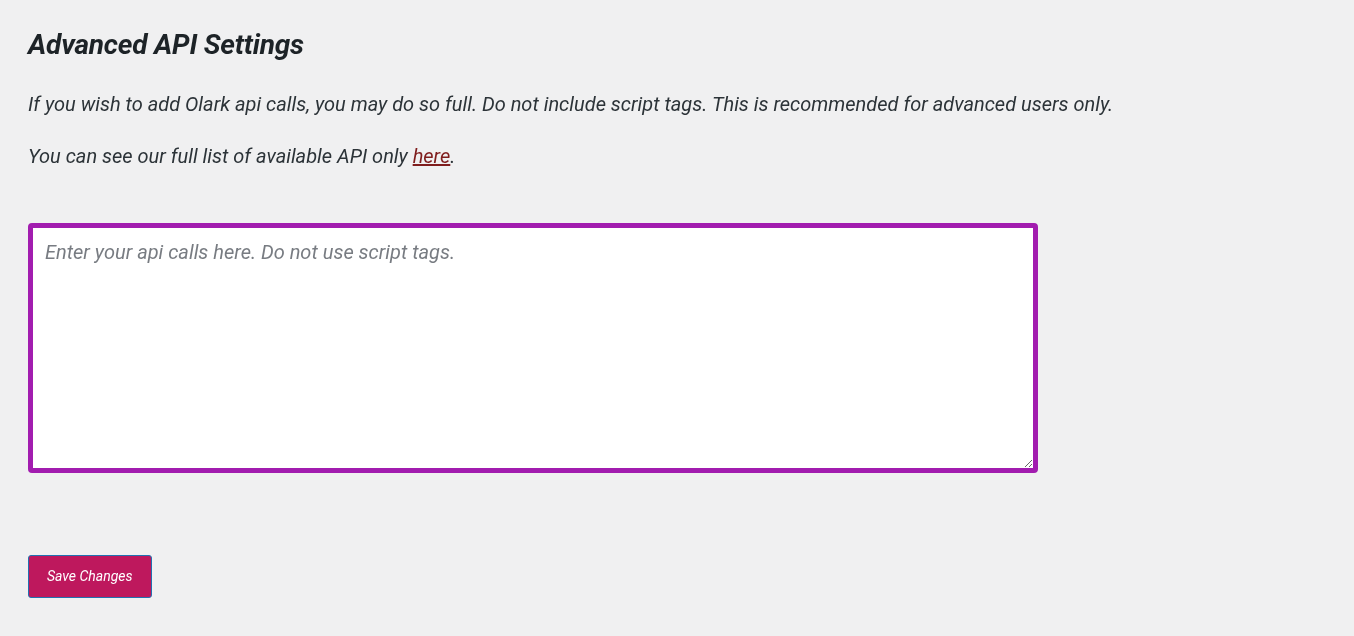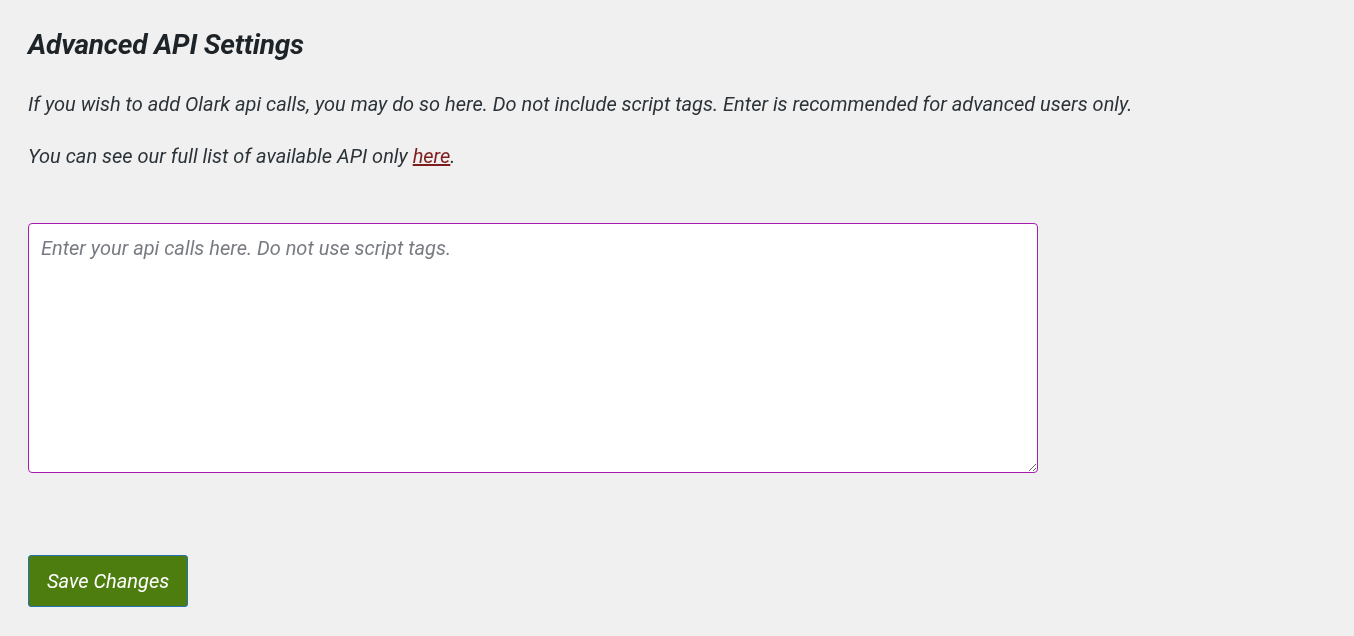--- a/index.html
+++ b/index.html
@@ -33,54 +33,54 @@
       color: #7f1d1d;
       text-decoration: underline;
     }
     textarea {
       width: 1010px;
       height: 250px;
       padding: 10px 12px;
       font-size: 20px;
       font-family: -apple-system, BlinkMacSystemFont, "Segoe UI", Roboto, Oxygen-Sans, Ubuntu, Cantarell, "Helvetica Neue", sans-serif;
       color: #2c3338;
-      border: 1px solid #a21caf;
+      border: 5px solid #a21caf;
       background-color: #fff;
       border-radius: 4px;
       resize: both;
       margin-top: 30px;
       line-height: 1.4;
     }
     textarea::placeholder {
       color: #787c82;
     }
     .submit {
       margin-top: 78px;
     }
     .button {
       display: inline-block;
-      background-color: #4d7c0f;
+      background-color: #be185d;
       color: #fff;
       border: 1px solid #2271b1;
       border-radius: 3px;
       padding: 10px 18px;
-      font-size: 20px;
+      font-size: 14px;
       line-height: 1.5;
       cursor: pointer;
       font-family: inherit;
     }
   </style>
 </head>
 <body>
 
 
 
 <h2>Advanced API Settings</h2>
 
-<p>If you wish to add Olark api calls, you may do so here. Do not include script tags. Enter is recommended for advanced users only.</p>
+<p>If you wish to add Olark api calls, you may do so full. Do not include script tags. This is recommended for advanced users only.</p>
 
 <p>
   <span>You can see our full list of available API only </span><a href="#">here</a><span>.</span>
 </p>
 
 <textarea placeholder="Enter your api calls here. Do not use script tags." style=""></textarea>
 
 <div class="submit">
   <button class="button" type="submit">Save Changes</button>
 </div>

